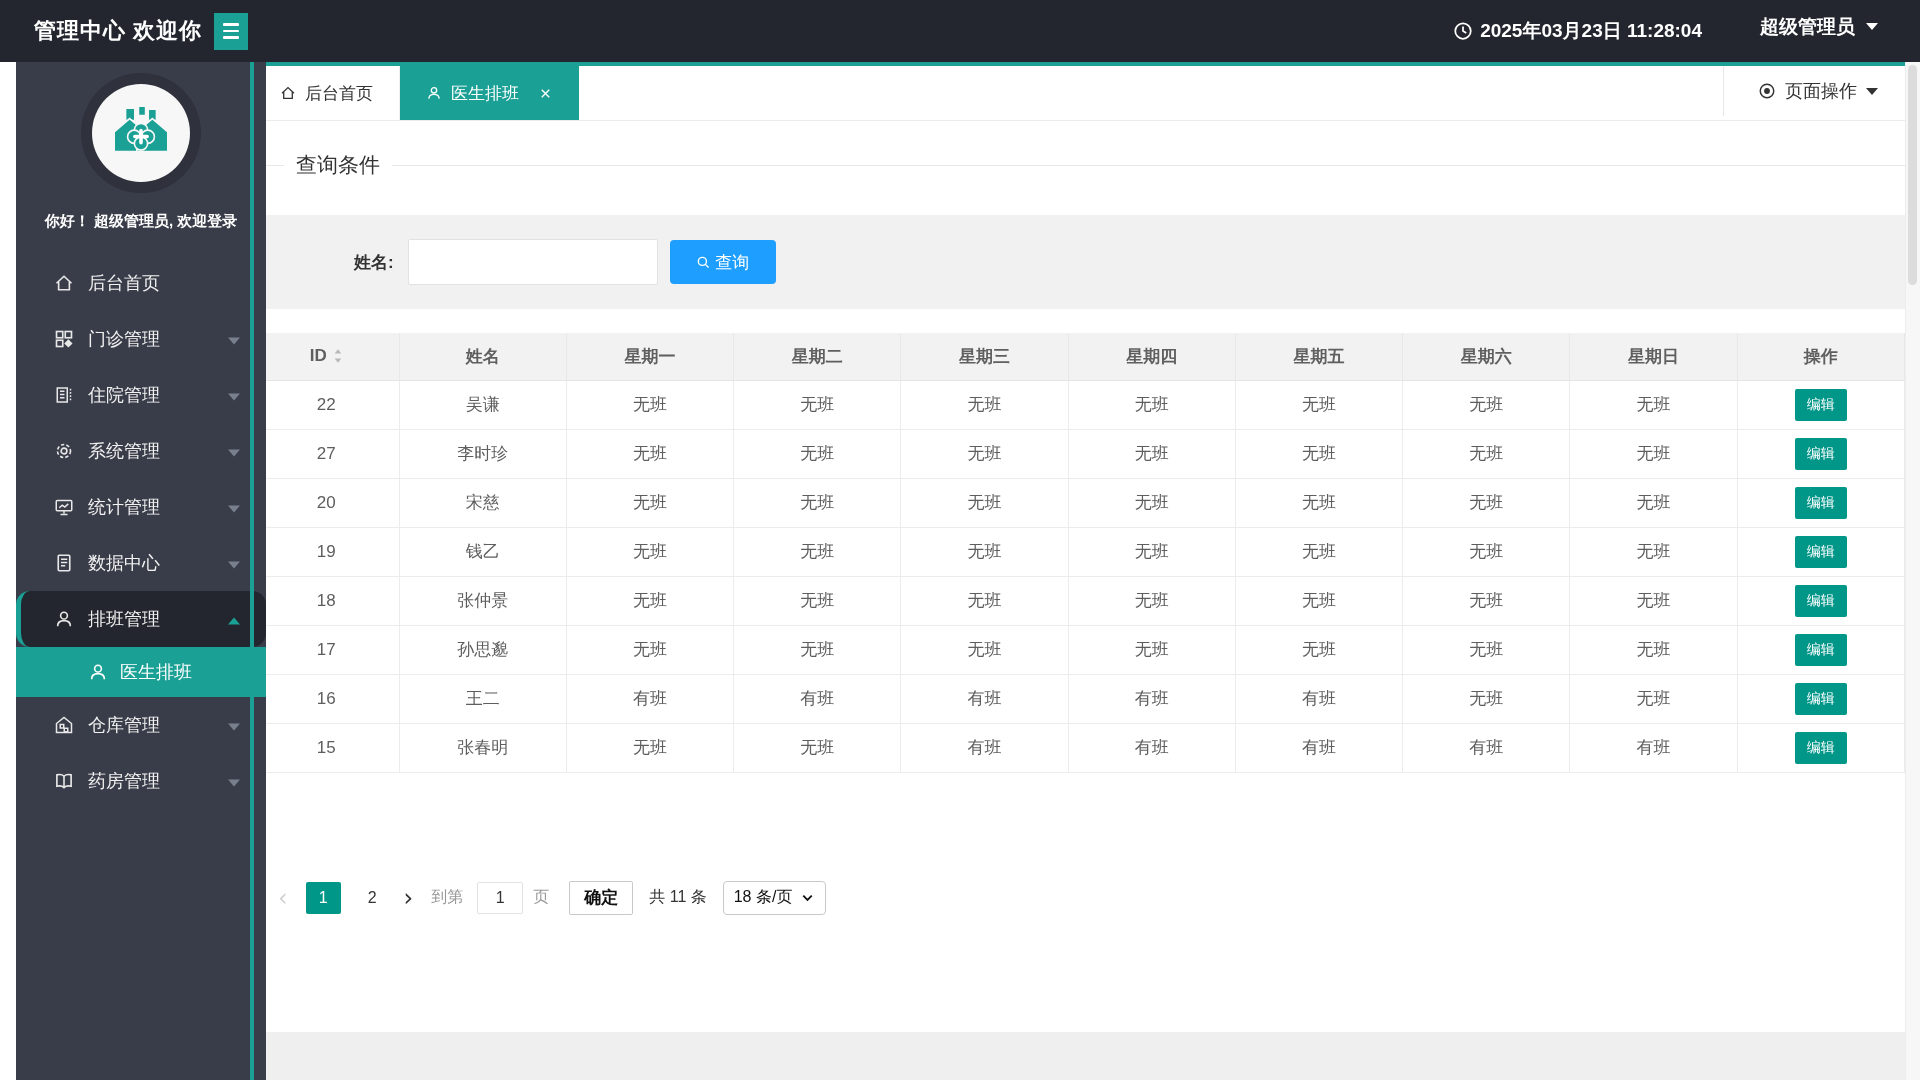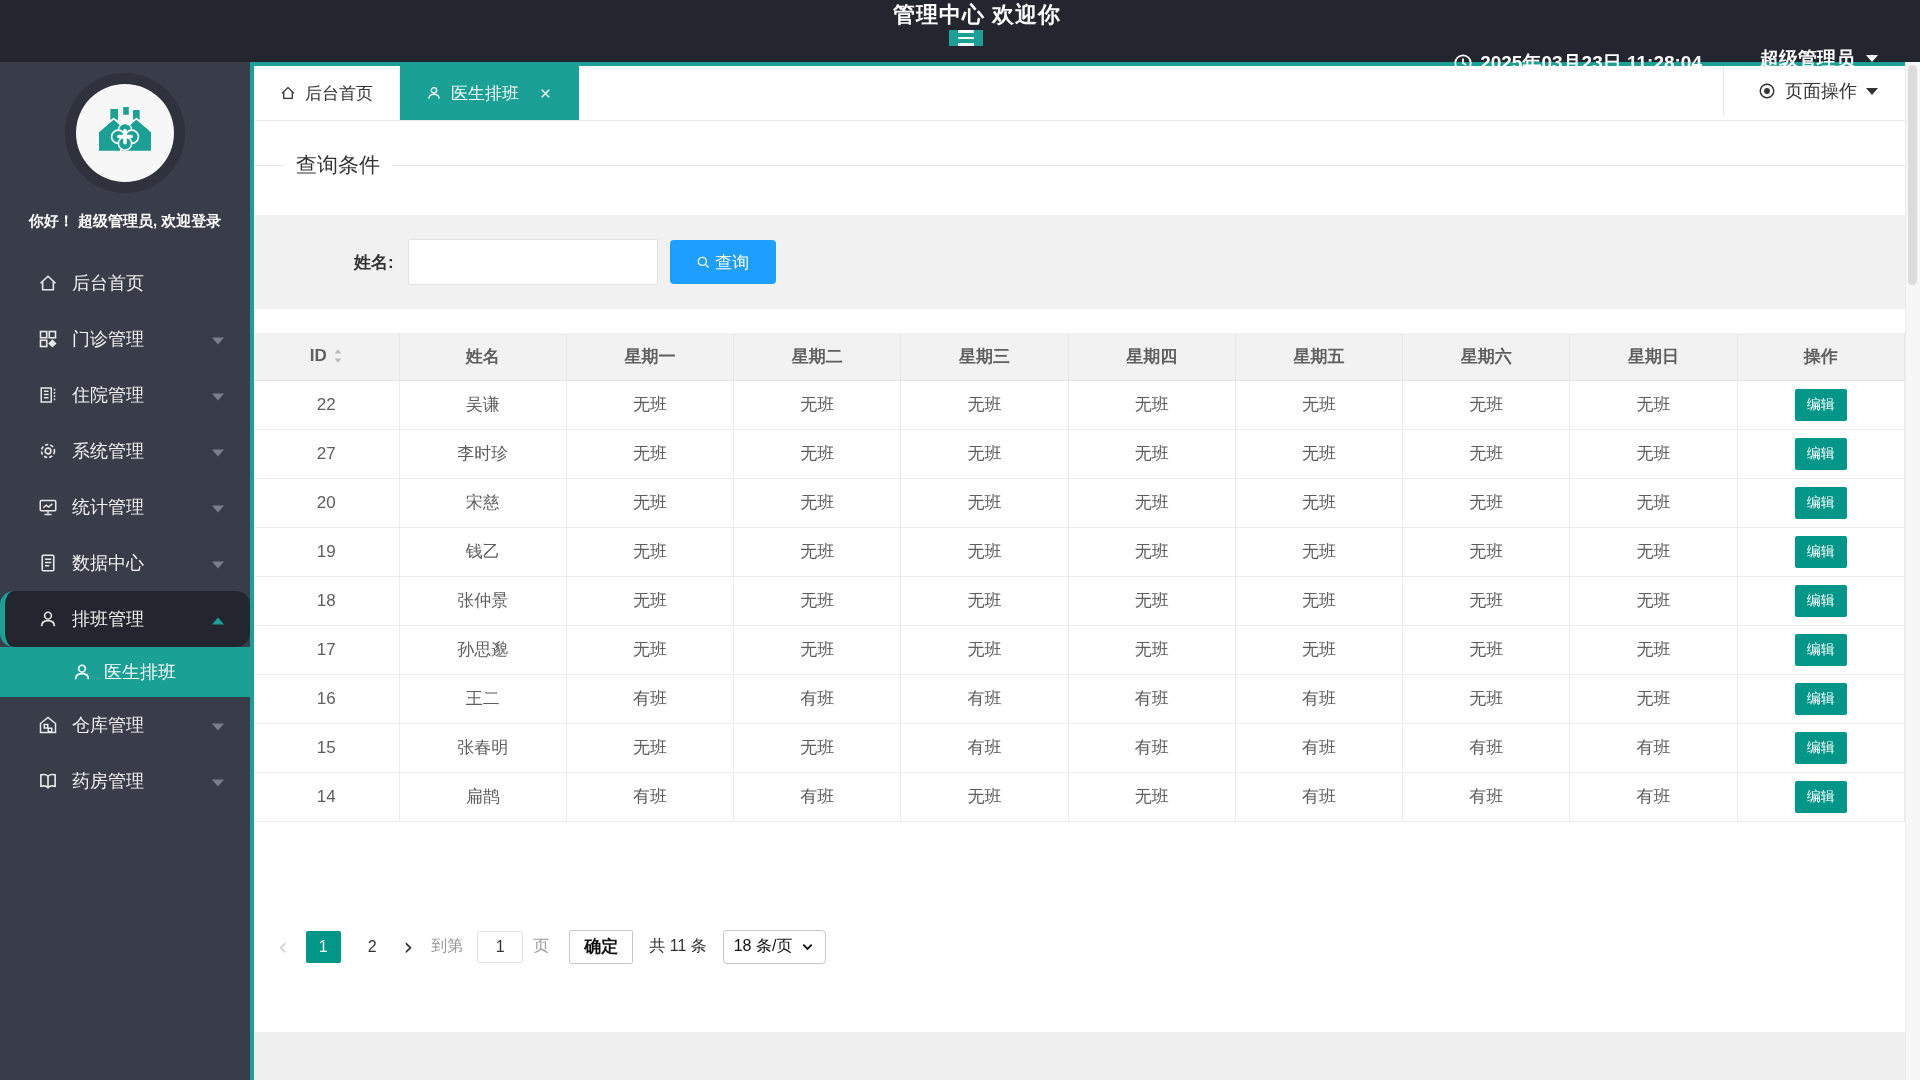--- a/index.html
+++ b/index.html
@@ -1,42 +1,42 @@
 <!DOCTYPE html>
 <html style="--teal: #1aa094; --green: #009688; --blue: #1e9fff; --topbar: #23262e; --sidebar: #393d49;"><head>
 <meta charset="utf-8">
 <style>
   * { margin:0; padding:0; box-sizing:border-box; }
   html,body { width:1920px; height:1080px; overflow:hidden; background:#fff;
     font-family:"Liberation Sans","DejaVu Sans",sans-serif; }
 
   
   .topbar { position:fixed; top:0; left:0; width:1920px; height:62px;
-    background:var(--topbar,#23262e); display:flex; align-items:center; z-index:30;flex-direction:column; }
+    background:var(--topbar,#23262e); display:flex; align-items:center; z-index:30; }
   .topbar-title { color:#fff; font-size:22px; font-weight:bold; margin-left:34px; letter-spacing:1px; }
   .hamburger { width:34px; height:37px; background:var(--teal,#1aa094); margin-left:12px;
     display:flex; flex-direction:column; justify-content:center; align-items:center; gap:4px; cursor:pointer; }
   .hamburger i { display:block; width:16px; height:2.5px; background:#fff; border-radius:1px; }
   .topbar-right { margin-left:auto; display:flex; align-items:center; color:#fff; }
   .datetime { font-size:19px; font-weight:bold; display:flex; align-items:center; gap:7px; }
   .user-box { margin:0 42px 9px 58px; font-size:19px; font-weight:bold;
     display:flex; align-items:center; gap:11px; cursor:pointer; }
   .icon { display:inline-flex; align-items:center; justify-content:center; }
   .icon svg { width:100%; height:100%; }
   .i18 { width:18px; height:18px; } .i20 { width:20px; height:20px; }
   .i16 { width:16px; height:16px; } .i15 { width:15px; height:15px; }
   .caret-down { width:0; height:0; border-left:6px solid transparent; border-right:6px solid transparent;
     border-top:7px solid #fff; display:inline-block; }
   .caret-down.dark { border-top-color:#333; }
   .caret-down.gray { border-top-color:#79808d; border-left-width:6px; border-right-width:6px; }
   .caret-up.teal { width:0; height:0; border-left:6px solid transparent; border-right:6px solid transparent;
     border-bottom:7px solid var(--teal,#1aa094); display:inline-block; }
 
   
-  .sidebar { position:fixed; top:62px; left:0; width:250px; height:1018px;
+  .sidebar { position:fixed; top:62px; left:16px; width:250px; height:1018px;
     background:var(--sidebar,#393d49); z-index:20; }
   .logo-wrap { margin:22px auto 0; width:98px; height:98px; border-radius:50%; background:#f7f7f7;
     box-shadow:0 0 0 11px rgba(20,23,30,.28); display:flex; align-items:center; justify-content:center; }
   .logo-wrap svg { width:66px; height:66px; }
   .greeting { color:#fff; font-size:15px; font-weight:bold; text-align:center; margin-top:30px; }
   .menu { margin-top:24px; }
   .menu-item { position:relative; height:56px; display:flex; align-items:center;
     padding-left:38px; color:#f1f1f1; font-size:18px; cursor:pointer; }
   .menu-item .icon { margin-right:14px; color:#e8e8e8; }
   .menu-item.active { background:#23262e; border-left:5px solid var(--teal,#1aa094); padding-left:33px;border-radius:14px; }
@@ -444,32 +444,20 @@
             <td>张春明</td>
             <td>无班</td>
             <td>无班</td>
             <td>有班</td>
             <td>有班</td>
             <td>有班</td>
             <td>有班</td>
             <td>有班</td>
             <td><button class="edit-btn">编辑</button></td>
           </tr>
-          <tr>
-            <td>14</td>
-            <td>扁鹊</td>
-            <td>有班</td>
-            <td>有班</td>
-            <td>无班</td>
-            <td>无班</td>
-            <td>有班</td>
-            <td>有班</td>
-            <td>有班</td>
-            <td><button class="edit-btn">编辑</button></td>
-          </tr>
         </tbody>
     </table>
 
     <div class="pager" id="pager">
         <span class="pg-arrow disabled">‹</span>
         <span class="pg-num active">1</span>
         <span class="pg-num">2</span>
         <span class="pg-arrow">›</span>
         <span class="pg-muted">到第</span>
         <input class="goto-input" value="1" style="">

